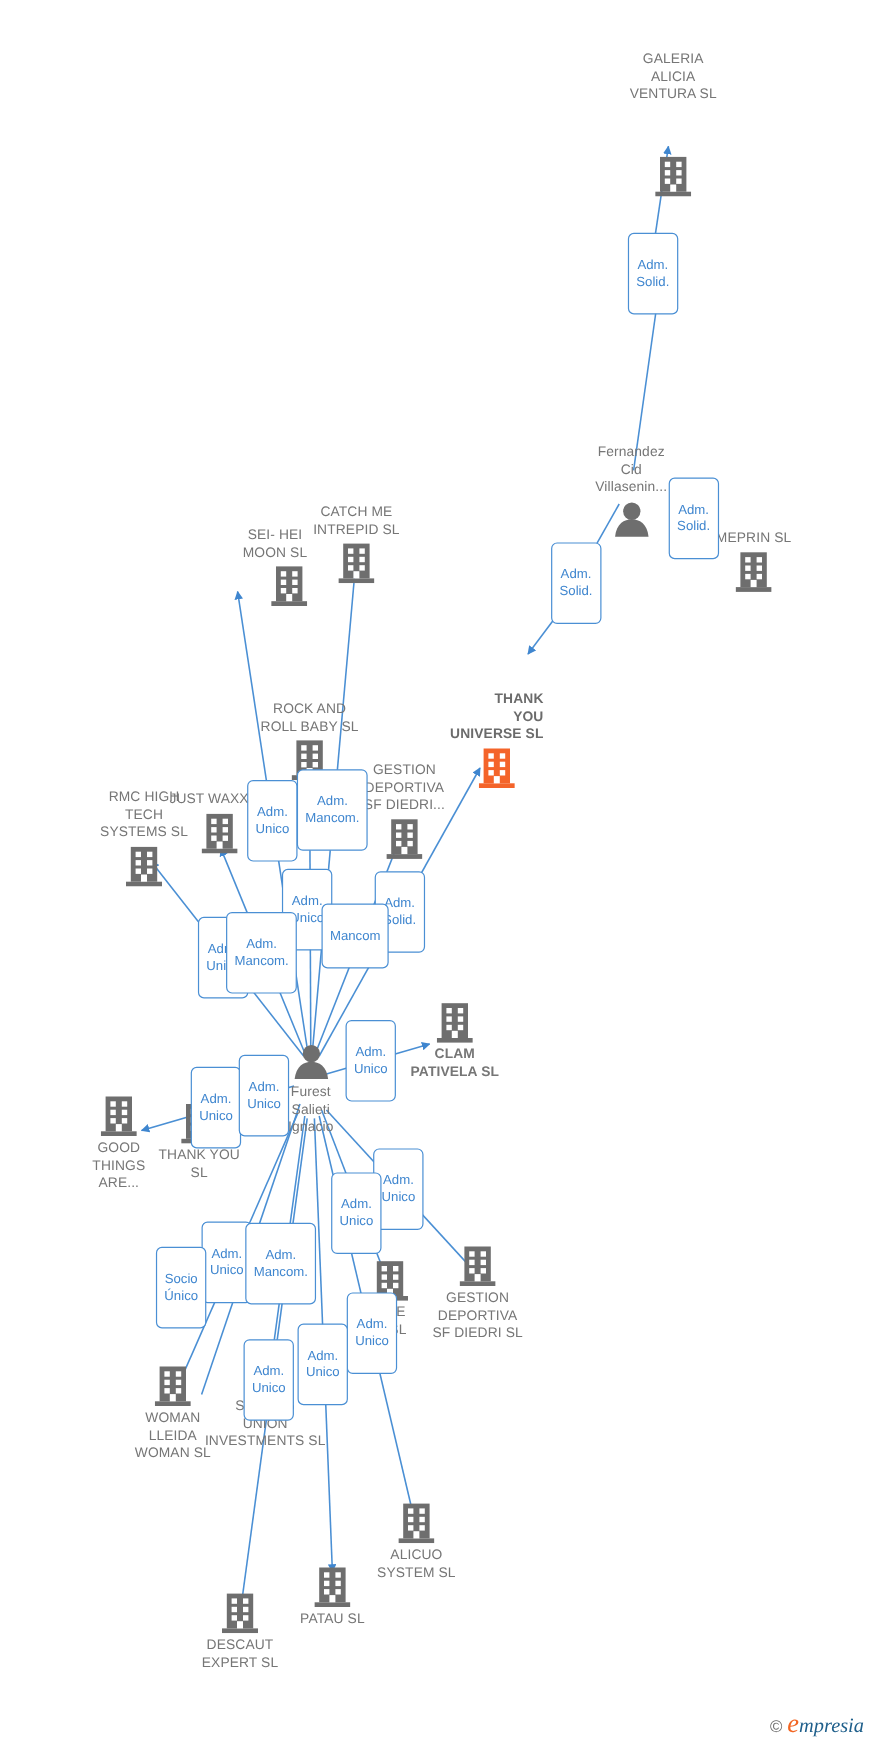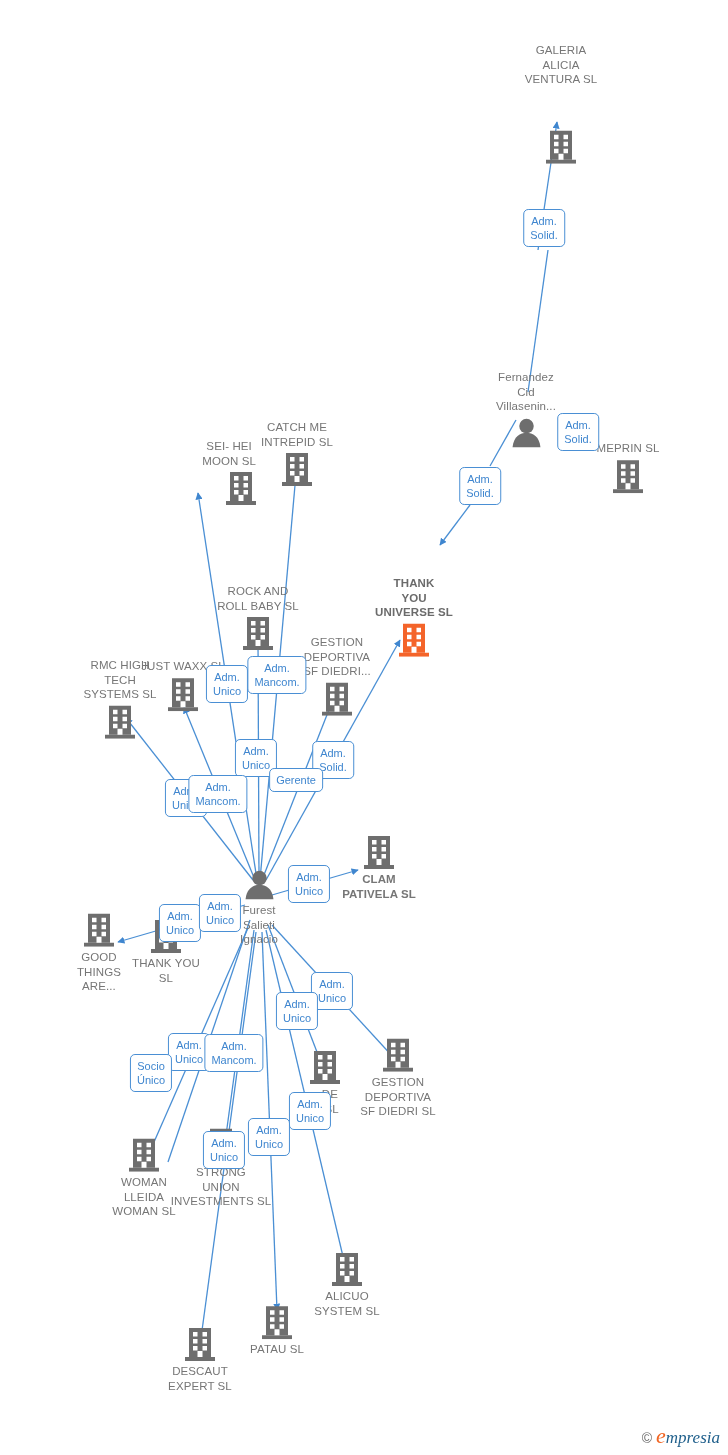--- a/index.html
+++ b/index.html
@@ -36,41 +36,42 @@
     font-size: 11.5px;
     line-height: 14.5px;
     color: #767676;
     text-align: center;
     letter-spacing: 0.1px;
     white-space: pre-line;
   }
   .node.bold .label {
     font-weight: bold;
     color: #6b6b6b;
+    text-align: right;
   }
   .node .icon {
     line-height: 0;
   }
   .node.label-below {
     flex-direction: column-reverse;
   }
   .node .label.gap-b { margin-bottom: 3px; }
   .node .label.gap-t { margin-top: 3px; }
 
   .edge-label {
     position: absolute;
     transform: translate(-50%, -50%);
     background: #ffffff;
     border: 1.4px solid #4a8fd4;
     border-radius: 5px;
     color: #3f86cf;
     font-size: 11px;
     line-height: 14px;
     text-align: center;
-    padding: 4px 6px;
+    padding: 19px 6px;
     white-space: pre-line;
     box-sizing: border-box;
   }
   .watermark {
     position: absolute;
     right: 8px;
     bottom: 6px;
     font-size: 17px;
     color: #1f5f8b;
     font-family: "Liberation Serif", serif;
@@ -446,21 +447,21 @@
       <div class="edge-label" style="left: 480px; top: 486px;">Adm.
 Solid.</div>
       <div class="edge-label" style="left: 227px; top: 684px;">Adm.
 Unico</div>
       <div class="edge-label" style="left: 277px; top: 675px;">Adm.
 Mancom.</div>
       <div class="edge-label" style="left: 256px; top: 758px;">Adm.
 Unico</div>
       <div class="edge-label" style="left: 333px; top: 760px;">Adm.
 Solid.</div>
-      <div class="edge-label" style="left: 296px; top: 780px;">Gerente</div>
+      <div class="edge-label" style="left: 296px; top: 780px;">Mancom</div>
       <div class="edge-label" style="left: 186px; top: 798px;">Adm.
 Unico</div>
       <div class="edge-label" style="left: 218px; top: 794px;">Adm.
 Mancom.</div>
       <div class="edge-label" style="left: 309px; top: 884px;">Adm.
 Unico</div>
       <div class="edge-label" style="left: 180px; top: 923px;">Adm.
 Unico</div>
       <div class="edge-label" style="left: 220px; top: 913px;">Adm.
 Unico</div>

